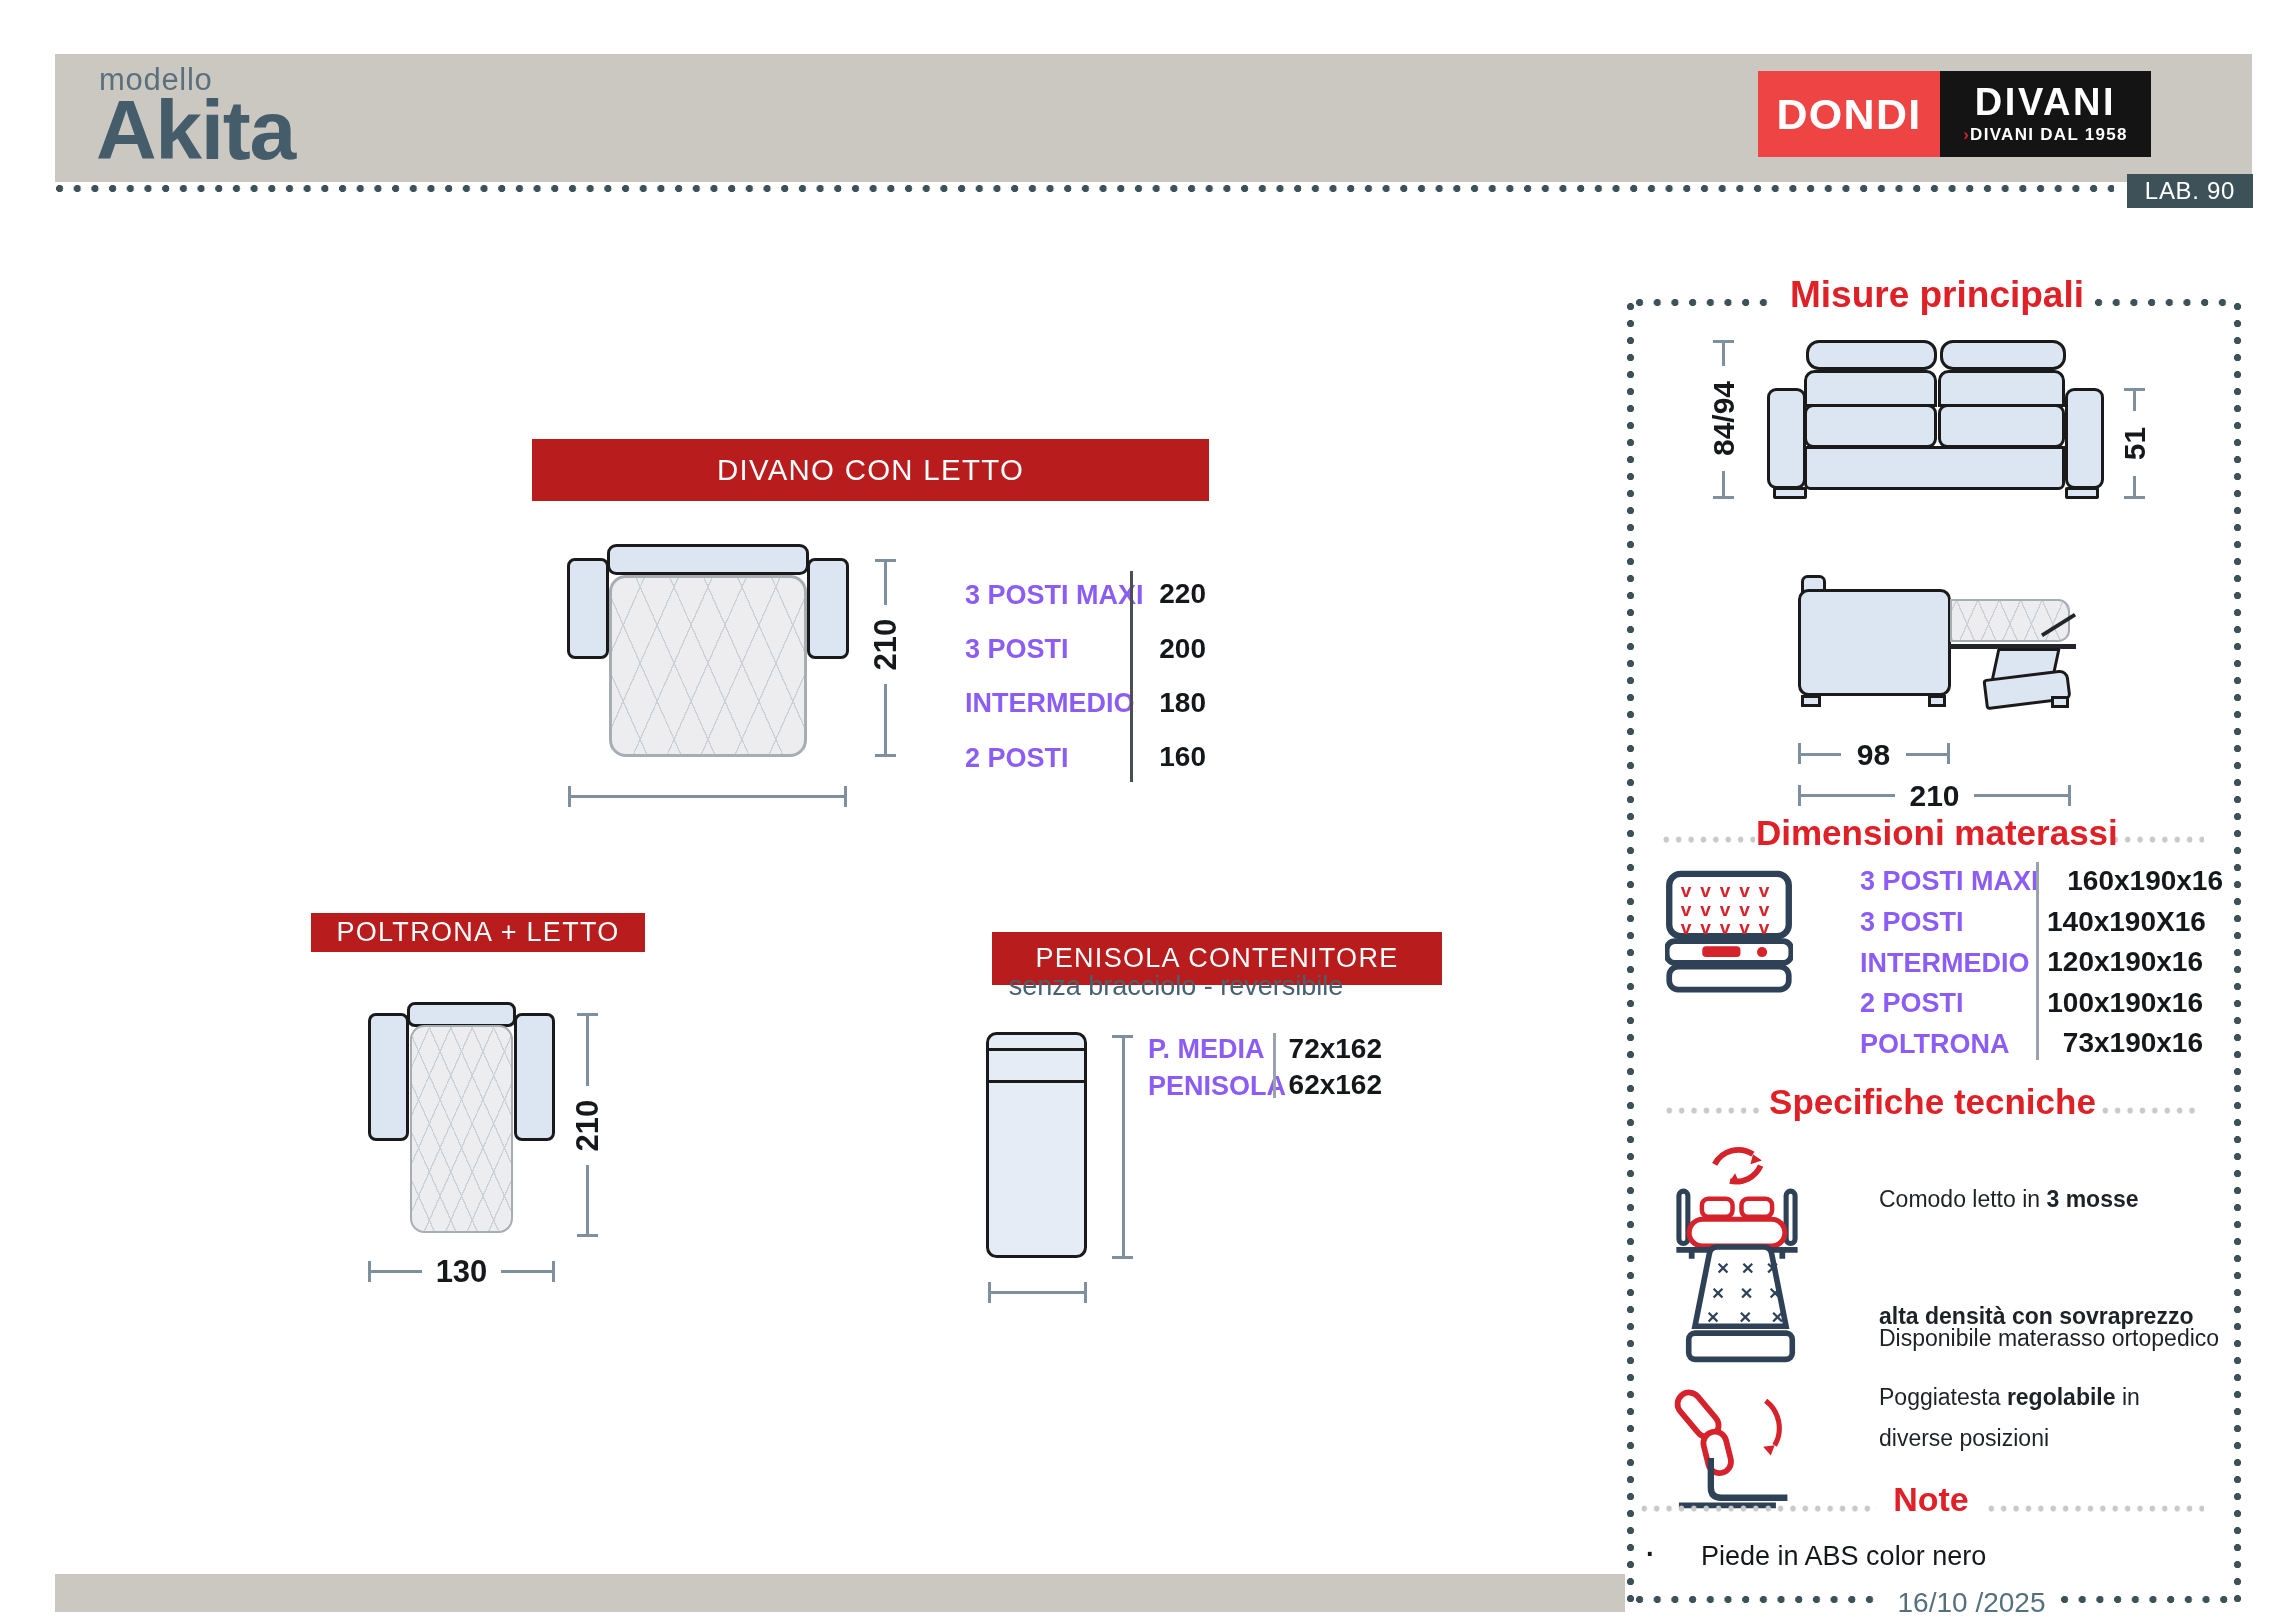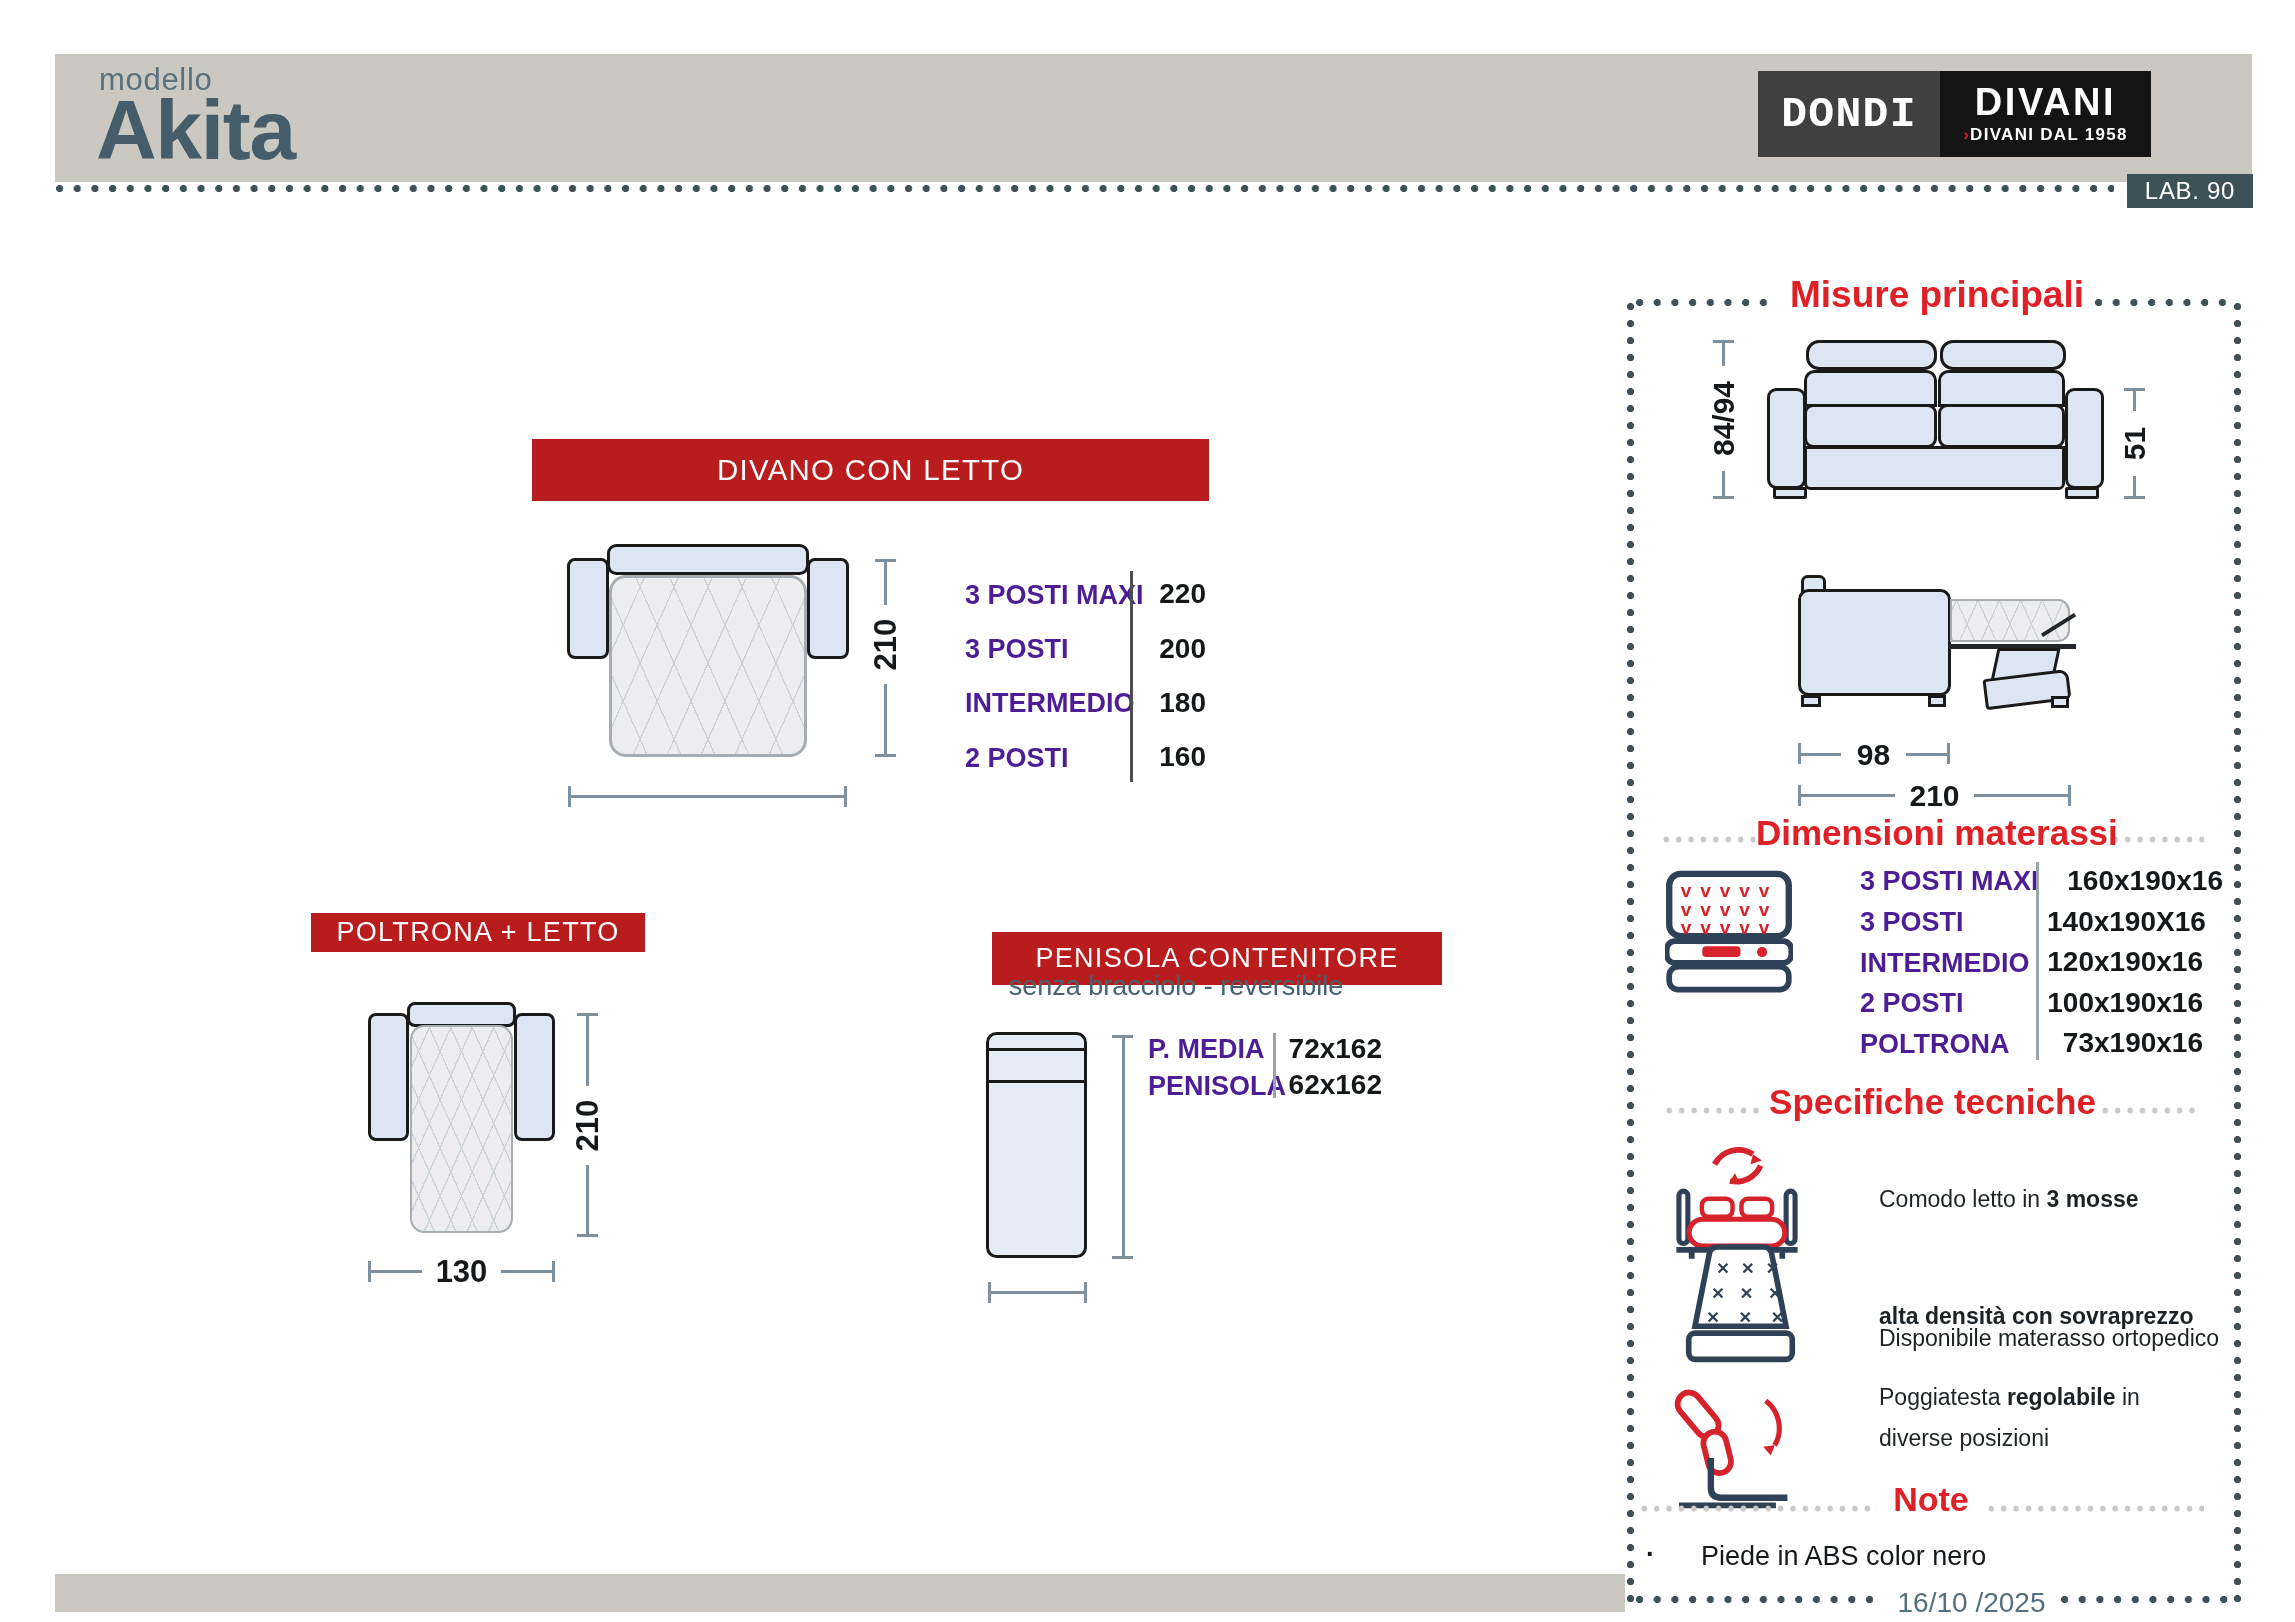--- a/index.html
+++ b/index.html
@@ -5,21 +5,21 @@
   html,body{margin:0;padding:0;}
   body{
     width:2295px;height:1623px;position:relative;overflow:hidden;
     background:#ffffff;font-family:"Liberation Sans",sans-serif;color:#1d2226;
   }
   .abs{position:absolute;}
   
   .banner{background:#cbc8c2;}
   .model-label{font-size:31px;color:#5a717d;font-weight:400;letter-spacing:0.7px;}
   .model-name{font-size:84px;color:#455d6b;font-weight:700;letter-spacing:-1.3px;line-height:1;}
-  .logo-red{background:#404040;display:flex;align-items:center;justify-content:center;font-family:Liberation Mono, monospace;}
+  .logo-red{background:#ef4444;display:flex;align-items:center;justify-content:center;}
   .logo-black{background:#141414;display:flex;flex-direction:column;align-items:center;justify-content:center;}
   .logo-red span{color:#fff;font-weight:700;font-size:43px;letter-spacing:1.3px;}
   .logo-brand2{color:#fff;font-weight:700;font-size:38px;letter-spacing:2.6px;line-height:1;}
   .logo-tag{color:#fff;font-weight:700;font-size:17px;letter-spacing:1.3px;margin-top:3.9px;}
   .logo-tag .arr{color:#d5222b;font-weight:800;}
   .lab-badge{background:#3d5159;color:#fff;font-size:24px;font-weight:500;display:flex;align-items:center;justify-content:center;letter-spacing:0.7px;}
   
   .dotx{background-image:radial-gradient(circle at 4.6px 4.6px,#3d5159 3.4px,transparent 3.9px);
         background-size:17.7px 9.2px;background-repeat:repeat-x;height:9.2px;}
   .doty{background-image:radial-gradient(circle at 4.6px 4.6px,#3d5159 3.4px,transparent 3.9px);
@@ -36,21 +36,21 @@
                       repeating-linear-gradient(-66deg,#ccd1d6 0 1.3px,transparent 1.3px 31px);
      border:3.3px solid #a6adb3;box-sizing:border-box;}
   .quilt-sm{background-color:#ededef;
      background-image:repeating-linear-gradient(66deg,#ccd1d6 0 1.3px,transparent 1.3px 19.6px),
                       repeating-linear-gradient(-66deg,#ccd1d6 0 1.3px,transparent 1.3px 19.6px);
      border:2.6px solid #a6adb3;box-sizing:border-box;}
   .dim{background:#7e909d;}
   .dim-label{font-weight:800;color:#16191c;text-align:center;background:#fff;line-height:37px;height:37px;}
   .rot{transform:rotate(-90deg);}
   
-  .t-label{font-size:27px;font-weight:600;color:#4c1d95;white-space:nowrap;}
+  .t-label{font-size:27px;font-weight:600;color:#8b5cf6;white-space:nowrap;}
   .t-value{font-size:28px;font-weight:800;color:#15181b;text-align:right;white-space:nowrap;}
   
   .red-title{color:#e02027;font-weight:800;text-align:center;background:#fff;white-space:nowrap;}
   .spec-text{font-size:23px;color:#1d2226;white-space:nowrap;}
   .spec-text b{font-weight:800;}
   .subtitle{font-size:27px;color:#49616e;text-align:center;white-space:nowrap;}
   .date{font-size:28px;color:#54707d;text-align:center;background:#fff;}
   .note-text{font-size:27px;color:#15181b;white-space:nowrap;}
 </style>
 </head>

